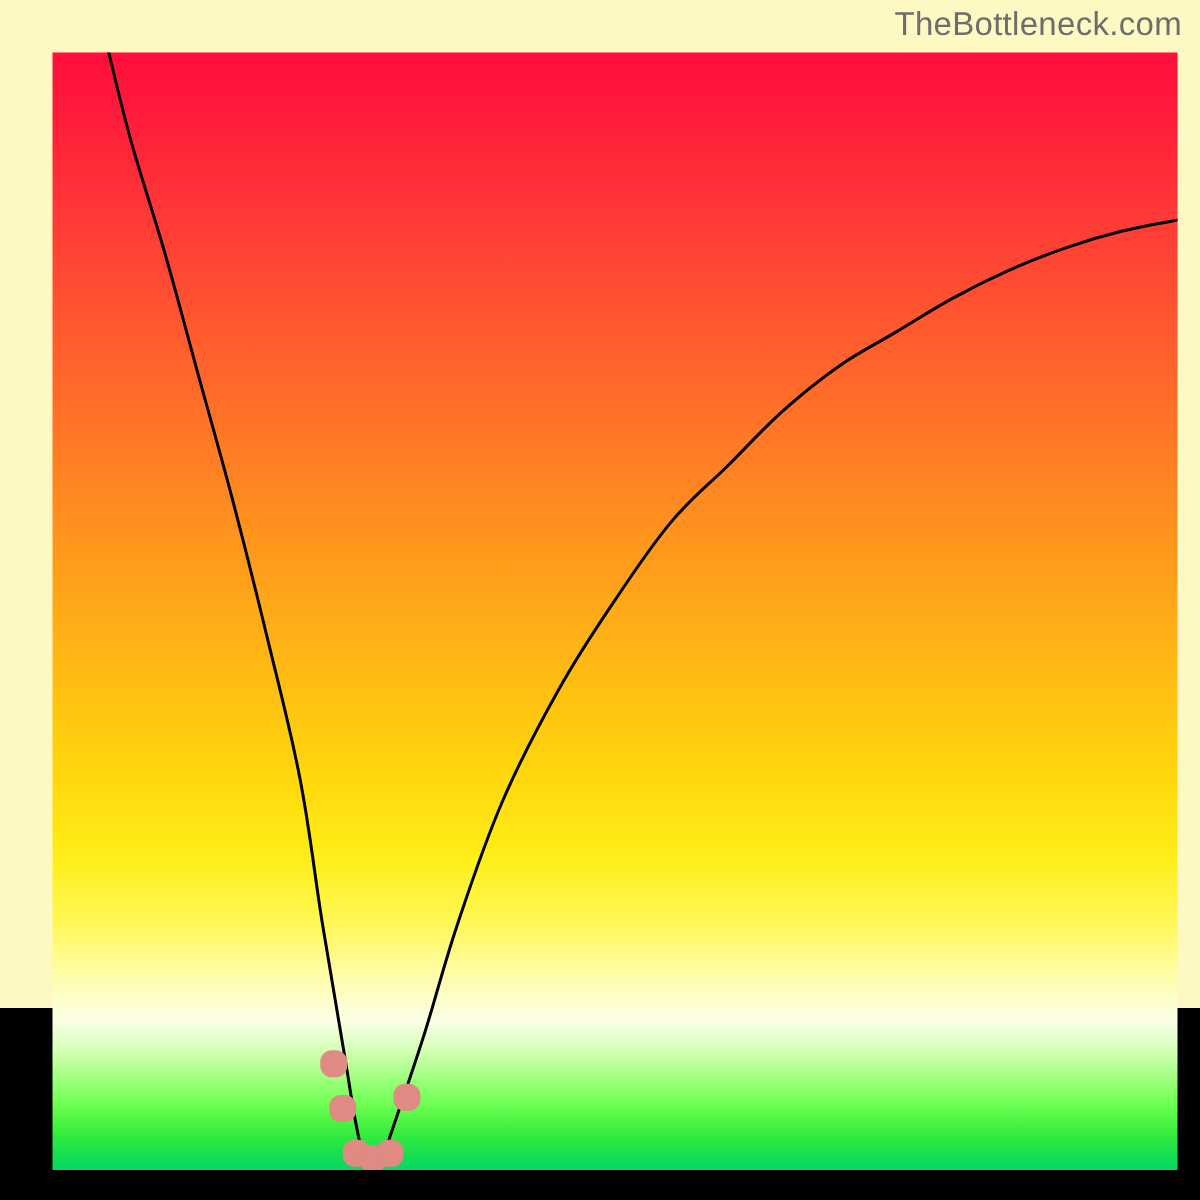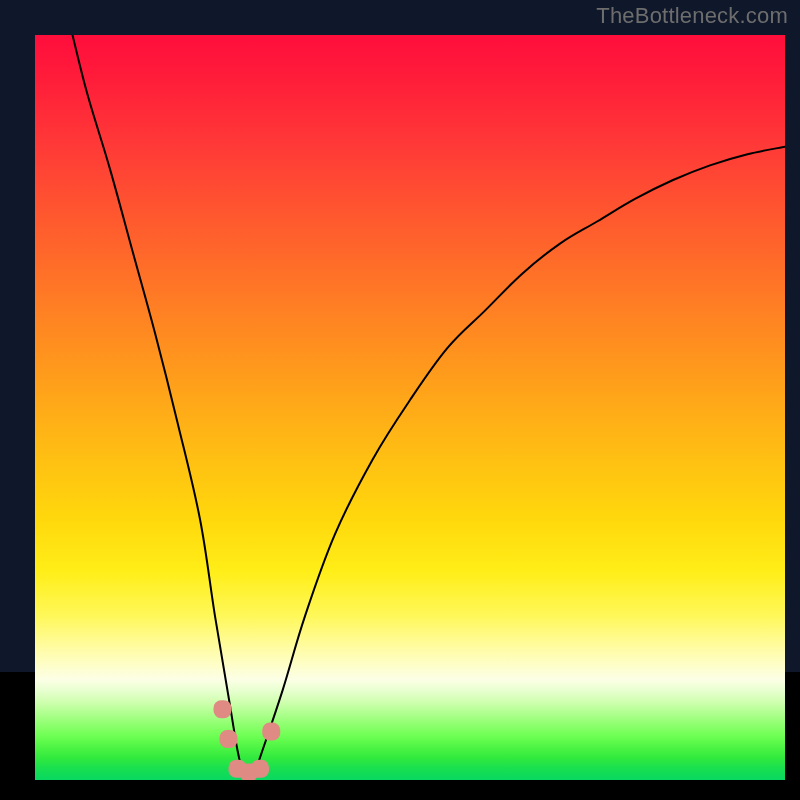--- a/index.html
+++ b/index.html
@@ -7,21 +7,21 @@
     padding: 0;
     width: 800px;
     height: 800px;
     background: #000000;
     overflow: hidden;
   }
   .container {
     position: relative;
     width: 800px;
     height: 672px;
-    background: #0f172a;
+    background: #fef9c3;
   }
   .plot-area {
     position: absolute;
     left: 35px;
     top: 35px;
     width: 750px;
     height: 745px;
     background: linear-gradient(to bottom,
       #ff0e3c 0%,
       #ff1a3a 5%,

